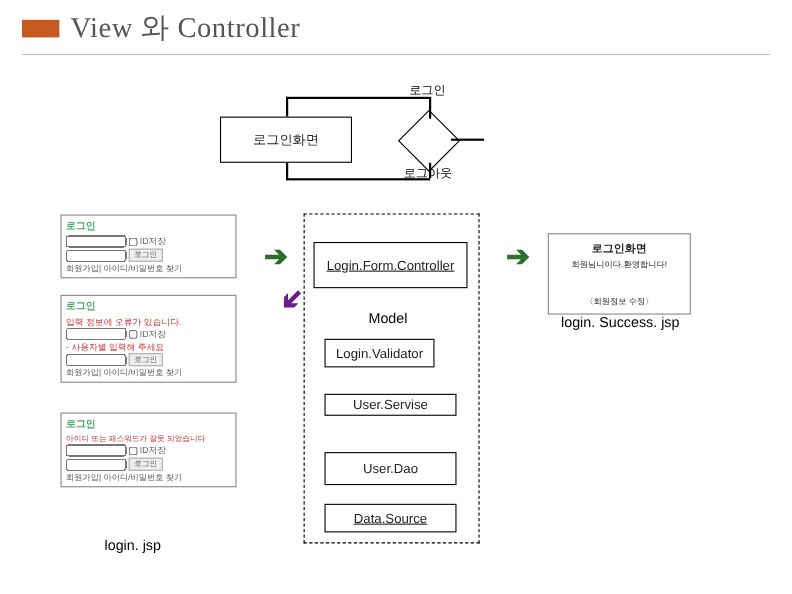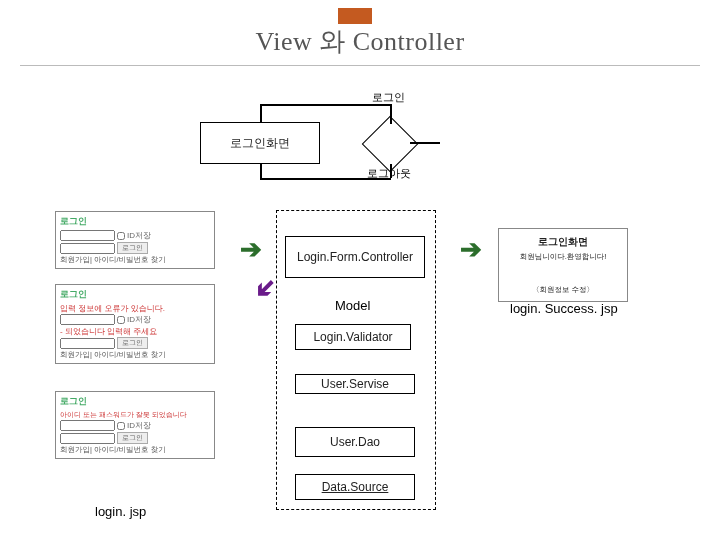--- a/index.html
+++ b/index.html
@@ -10,21 +10,20 @@
     background: #fff;
     position: relative;
     color: #222;
   }
   .title-bar {
     display: flex;
     align-items: center;
     padding: 8px 0 6px 0;
     border-bottom: 1px solid #bbb;
     margin: 0 20px;
-    flex-direction: column;
   }
   .title-accent {
     width: 34px;
     height: 16px;
     background: #c45a20;
     margin-right: 10px;
   }
   .title-text {
     font-family: Georgia, "Times New Roman", serif;
     font-size: 26px;
@@ -168,21 +167,21 @@
   </div>
 
   <div class="mini" style="left:55px; top:218px;">
     <div class="mini-title">로그인</div>
     <div style="color:#c33;">입력 정보에 오류가 있습니다.</div>
     <div class="mini-row">
       <input type="text" style="">
       <input type="checkbox" class="chk" style="">
       <span>ID저장</span>
     </div>
-    <div style="color:#c33;">- 되었습니다 입력해 주세요</div>
+    <div style="color:#c33;">- 사용자별 입력해 주세요</div>
     <div class="mini-row">
       <input type="text" style="">
       <span class="btn">로그인</span>
     </div>
     <div class="links">회원가입| 아이디/비밀번호 찾기</div>
   </div>
 
   <div class="mini" style="left:55px; top:325px;">
     <div class="mini-title">로그인</div>
     <div style="color:#c33; font-size:7px;">아이디 또는 패스워드가 잘못 되었습니다</div>
@@ -194,24 +193,24 @@
     <div class="mini-row">
       <input type="text" style="">
       <span class="btn">로그인</span>
     </div>
     <div class="links">회원가입| 아이디/비밀번호 찾기</div>
   </div>
 
   <div class="caption" style="left:95px; top:438px;">login. jsp</div>
 
   <div class="box" style="left:285px; top:170px; width:140px; height:42px;">
-    <span style="white-space:pre-line;">Login.Form.Controller</span>
+    <span style="white-space:pre-line;text-decoration:underline;">Login.Form.Controller</span>
   </div>
   <div class="label-free" style="left:335px; top:232px; font-size:13px;">Model</div>
-  <div class="box" style="left:295px; top:258px; width:116px; height:26px;">
+  <div class="box" style="left:295px; top:258px; width:100px; height:26px;">
     <span>Login.Validator</span>
   </div>
   <div class="box" style="left:295px; top:308px; width:120px; height:20px;">
     <span>User.Servise</span>
   </div>
   <div class="box" style="left:295px; top:361px; width:120px; height:30px;">
     <span>User.Dao</span>
   </div>
   <div class="box" style="left:295px; top:408px; width:120px; height:26px;text-decoration:underline;">
     <span>Data.Source</span>

